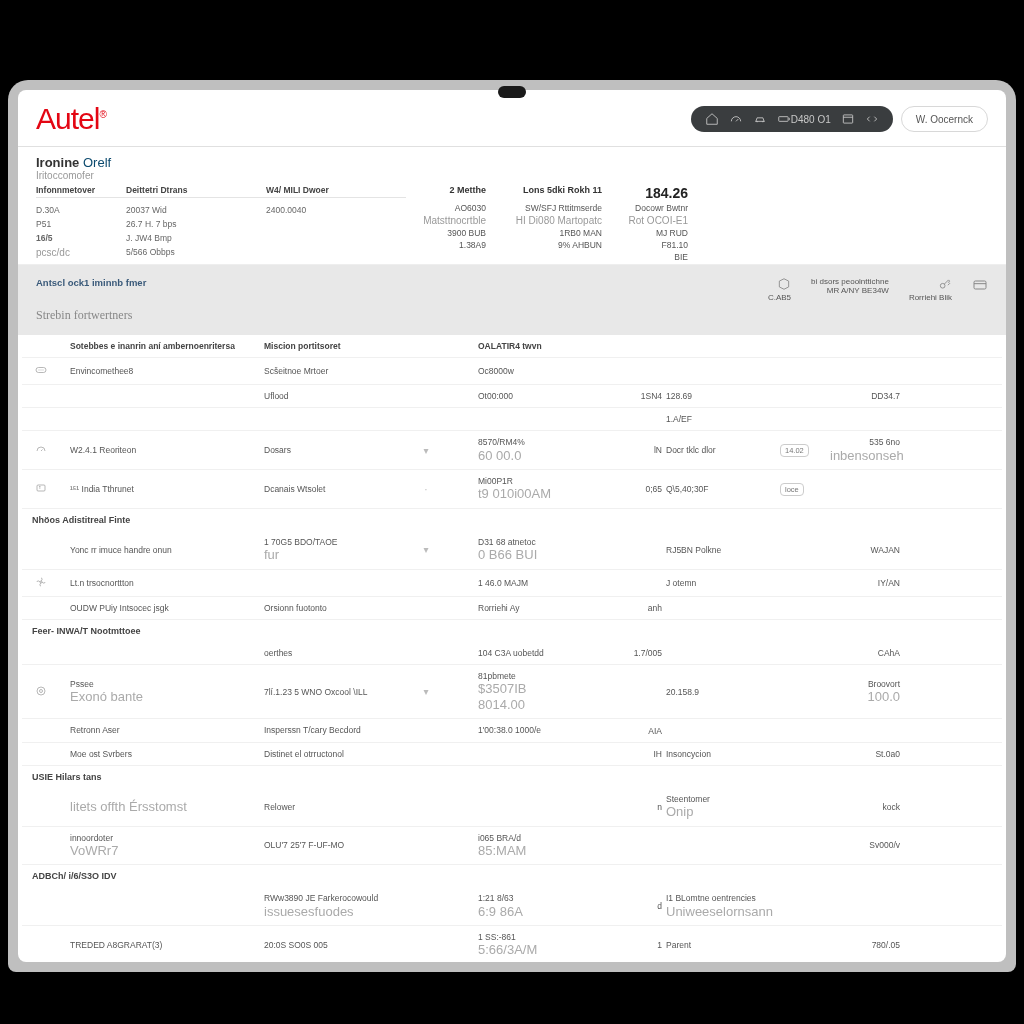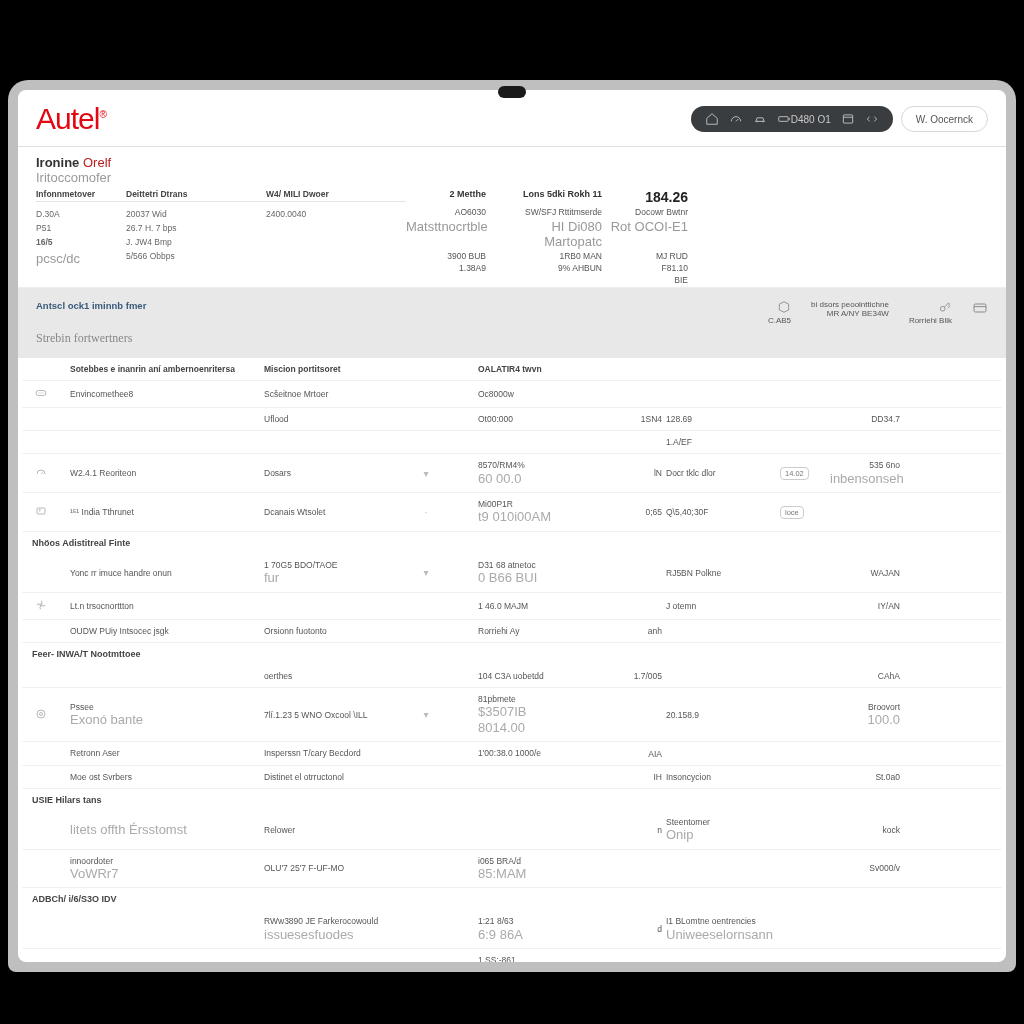--- a/index.html
+++ b/index.html
@@ -43,36 +43,36 @@
   .userbox {
     display: flex; align-items: center; gap: 6px;
     border: 1px solid #d8d8d8; border-radius: 18px; padding: 4px 14px; font-size: 10px; color: #555;
   }
   
   .infohead {
     padding: 8px 18px 2px; border-bottom: 1px solid #eee;
   }
   .infotitle { font-size: 13px; }
   .infotitle .a { color: #333; font-weight: 600; }
-  .infotitle .b { color: #b91c1c; }
+  .infotitle .b { color: #0c4a6e; }
   .inforow { display: flex; justify-content: flex-start; align-items: flex-start; margin-top: 4px; }
   .meta-grid {
     display: grid;
     grid-template-columns: 90px 140px 140px;
     row-gap: 4px; font-size: 8.5px; color: #666;
   }
   .meta-grid .hdr { font-weight: 600; font-size: 8.5px; color: #444; padding-bottom: 2px; border-bottom: 1px solid #e4e4e4; margin-bottom: 3px; }
   .stat-grid {
     display: grid;
     grid-template-columns: 80px 110px 80px;
     gap: 2px 6px; font-size: 8.5px; text-align: right; color: #555;
   }
   .stat-grid .hdr { font-weight: 600; color: #333; font-size: 9px; }
   .stat-grid .big { font-size: 14px; font-weight: 600; color: #222; }
-  .sub { font-size: 13px; color: #999; }
+  .sub { font-size: 10px; color: #999; }
   
   .band {
     background: #e8e8e8; padding: 12px 18px;
     display: flex; justify-content: space-between; align-items: flex-start;
     font-size: 9px; color: #555;
   }
   .band .left-title { font-weight: 600; color: #3a5a7a; font-size: 9.5px; }
   .band .sub2 { font-size: 12px; color: #888; margin-top: 20px; font-family: Liberation Serif, serif; }
   .band-right { display: flex; gap: 20px; align-items: flex-start; font-size: 8px; }
   .band-right .col { text-align: right; }

